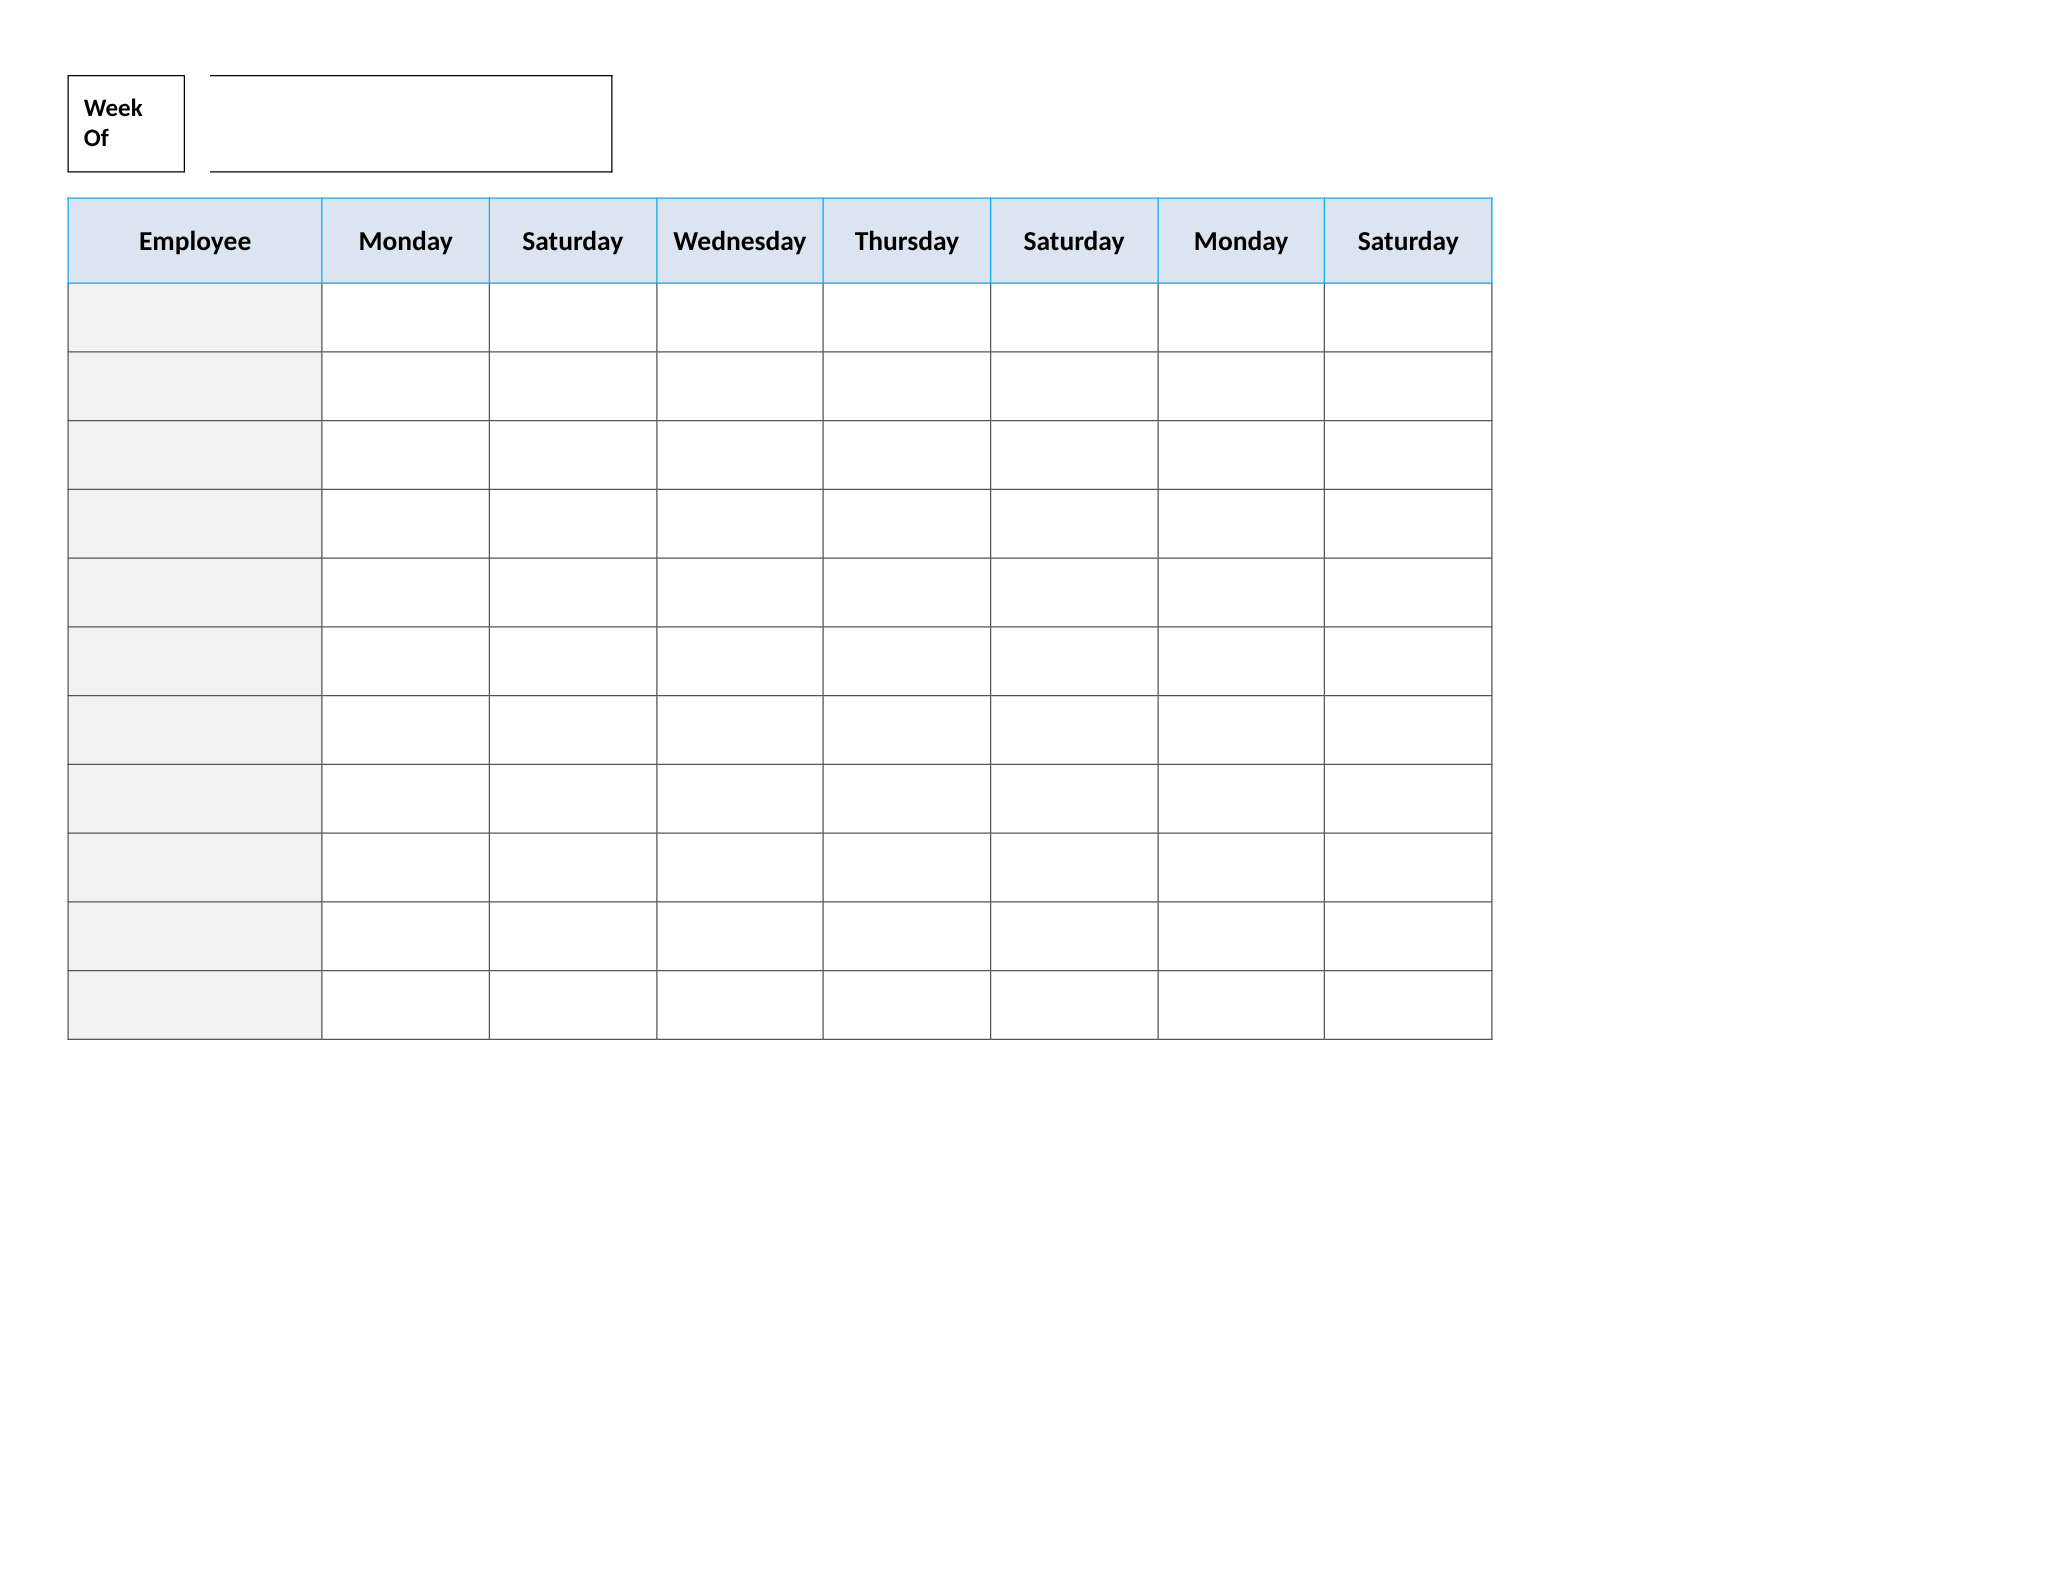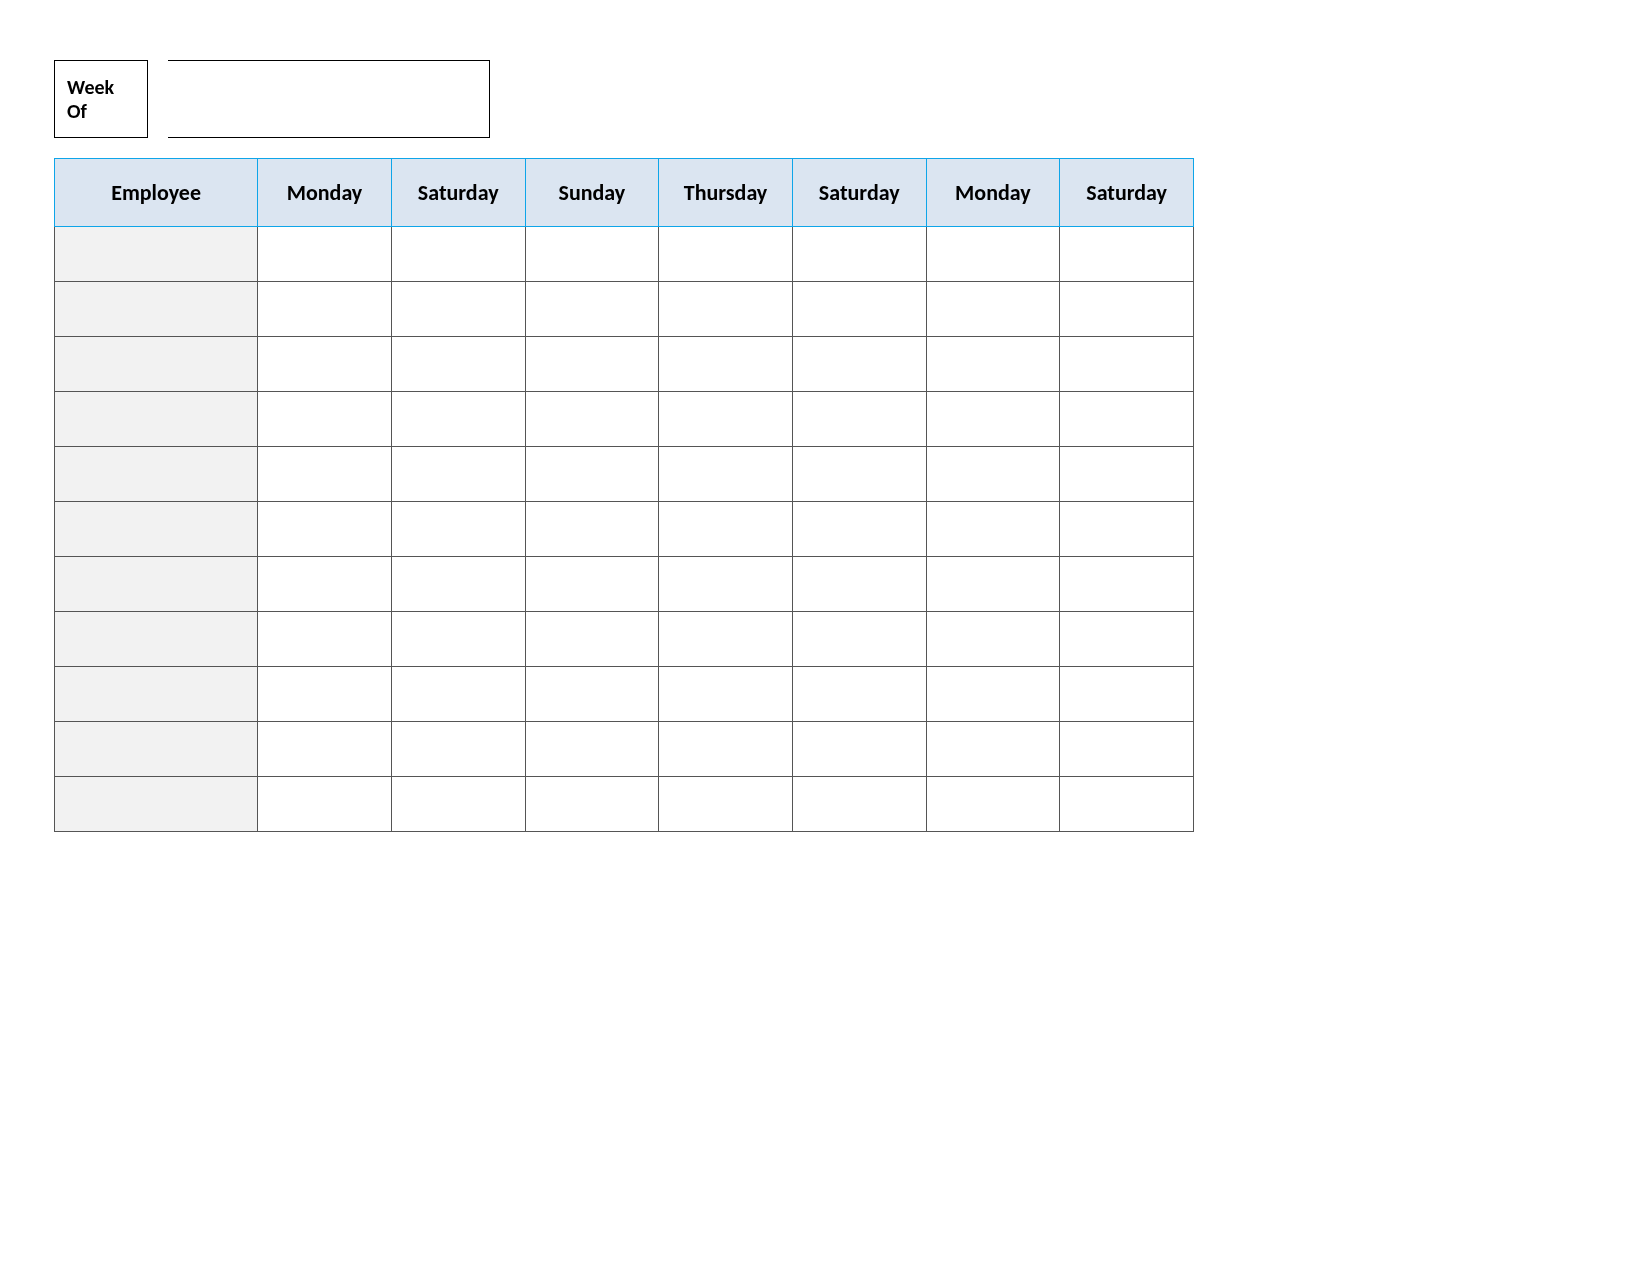--- a/index.html
+++ b/index.html
@@ -67,21 +67,21 @@
   <div class="week-of-label">Week Of</div>
   <div class="week-of-input"></div>
 </div>
 
 <table class="schedule">
   <thead>
     <tr>
       <th class="emp-head">Employee</th>
       <th class="day-head">Monday</th>
       <th class="day-head">Saturday</th>
-      <th class="day-head">Sunday</th>
+      <th class="day-head">Wednesday</th>
       <th class="day-head">Thursday</th>
       <th class="day-head">Saturday</th>
       <th class="day-head">Monday</th>
       <th class="day-head">Saturday</th>
     </tr>
   </thead>
   <tbody>
     <tr>
       <td class="emp-col"></td>
       <td></td>

